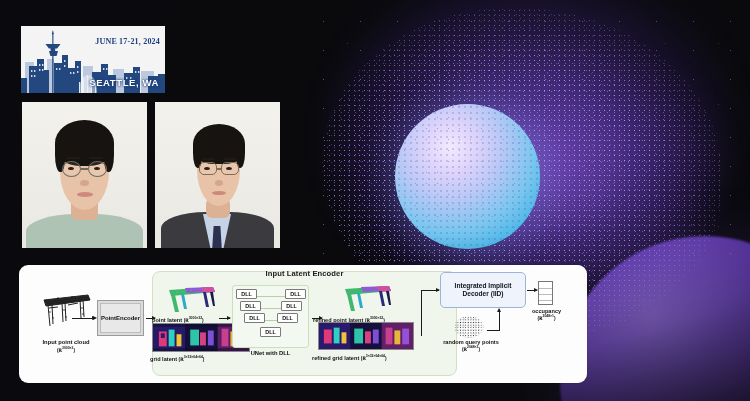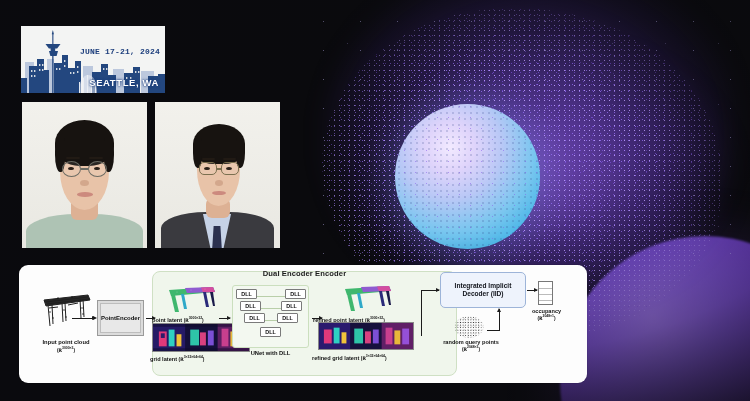--- a/index.html
+++ b/index.html
@@ -147,23 +147,23 @@
   .cvpr-text-wrap {
     position: absolute; right: 5px; top: 4px;
     text-align: right; line-height: 1;
   }
   .cvpr-title {
     font-family: "Liberation Sans", sans-serif;
     font-weight: 700; font-size: 25px; letter-spacing: .5px;
     color: #1e3f7d; line-height: 1;
   }
   .cvpr-date {
-    font-family: Liberation Mono, monospace;
+    font-family: Liberation Serif, serif;
     font-weight: 700; font-size: 8px; letter-spacing: .2px;
-    color: #1e3f7d; margin-top: 18px;
+    color: #1e3f7d; margin-top: 8px;
   }
   .cvpr-city {
     position: absolute; right: 6px; bottom: 5px;
     font-family: "Liberation Sans", sans-serif;
     font-weight: 700; font-size: 9.5px; letter-spacing: .6px;
     color: #fff;
     text-shadow: 0 0 2px #1e3f7d, 0 0 3px #1e3f7d;
   }
 
   
@@ -480,21 +480,21 @@
     <div class="ph-glass" style="left:66px; top:60px; width:18px; height:13px; border-radius:5px; border-color:#7a6f4f;"></div>
     <div class="ph-bridge" style="left:62px; top:66px; width:4px; background:#7a6f4f;"></div>
     <div class="ph-eye" style="left:49px; top:65px; width:6px; height:3.2px;"></div>
     <div class="ph-eye" style="left:71px; top:65px; width:6px; height:3.2px;"></div>
     <div class="ph-nose" style="left:60px; top:78px; width:8px; height:6px;"></div>
     <div class="ph-mouth" style="left:57px; top:89px; width:14px; height:4.2px;"></div>
   </div>
 
   <div class="diagram">
     <div class="dle-box"></div>
-    <div class="dle-title" style="left:133px; width:305px;">Dual Encoder Encoder</div>
+    <div class="dle-title" style="left:133px; width:305px;">Input Latent Encoder</div>
   </div>
 
   <svg class="pc-input" viewBox="0 0 56 42">
     <g stroke="#0d0d0d" stroke-width="1" fill="none" opacity=".92">
       <path d="M6 12 L50 7 L52 12 L8 18 Z" fill="#151515"></path>
       <path d="M10 17 L12 38"></path>
         <path d="M14 17 L15 36"></path>
       <path d="M24 15 L25 34"></path>
         <path d="M27 15 L28 33"></path>
       <path d="M42 11 L43 30"></path>

